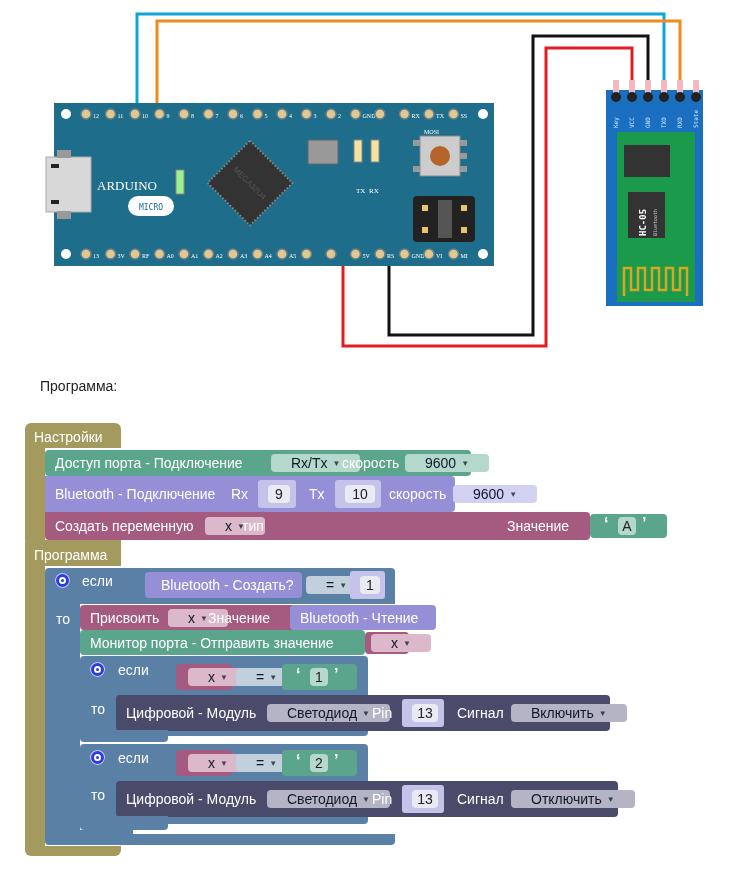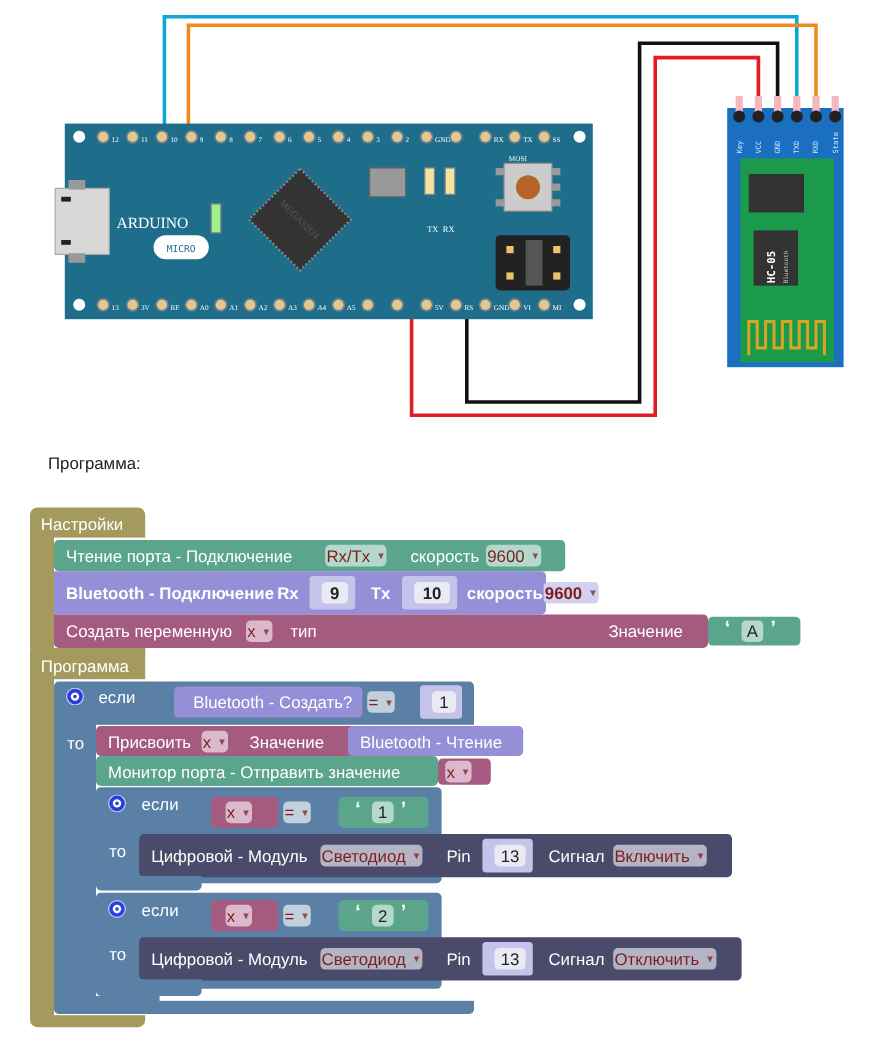--- a/index.html
+++ b/index.html
@@ -1,21 +1,21 @@
 <!DOCTYPE html>
 <html><head>
 <meta charset="utf-8">
 <style>
   html, body { margin:0; padding:0; background:#ffffff; }
   body { width:747px; height:871px; position:relative; overflow:hidden; font-family:"Liberation Sans", sans-serif; }
   #wiring { position:absolute; left:0; top:0; width:747px; height:360px; }
   .section-label { position:absolute; left:20px; top:378px; font-size:14px; color:#222;margin-left:20px; }
   .blk { position:absolute; box-sizing:border-box; color:#fff; font-size:14px; line-height:1; white-space:nowrap; border-radius:4px; }
   .blk .t { position:absolute; }
-  .field { position:absolute; box-sizing:border-box; height:18px; border-radius:4px; font-size:14px; line-height:18px; padding:0 1px; color:#7f1d1d; }
+  .field { position:absolute; box-sizing:border-box; height:18px; border-radius:4px; font-size:14px; line-height:18px; padding:0 20px; color:#0f172a; }
   .field .arr { font-size:8px; margin-left:5px; vertical-align:2px; opacity:.75; }
   .num { position:absolute; box-sizing:border-box; height:18px; border-radius:4px; background:#e9eaf3; color:#222; font-size:14px; line-height:18px; text-align:center; }
   .socket { position:absolute; box-sizing:border-box; border-radius:3px; }
   .gear { position:absolute; width:15px; height:15px; border-radius:50%; background:#2b3fd6; box-shadow:0 0 0 1px #c8d0ff inset; }
   .gear::after { content:""; position:absolute; left:4px; top:4px; width:7px; height:7px; border-radius:50%; border:2px solid #fff; box-sizing:border-box; }
   .quote { position:absolute; font-size:16px; font-weight:bold; color:#fff; }
 </style>
 </head>
 <body>
 
@@ -173,27 +173,27 @@
 <div class="section-label">Программа:</div>
 
 <div id="program">
 
   <div class="blk" style="left:25px;top:423px;width:96px;height:123px;background:#a59a5d;border-radius:6px 6px 0 6px;">
     <span class="t" style="left:9px;top:7px;">Настройки</span>
   </div>
   <div style="position:absolute;left:45px;top:448px;width:76px;height:92px;background:#fff;"></div>
 
   <div class="blk" style="left:45px;top:450px;width:426px;height:26px;background:#5ba58c;">
-    <span class="t" style="left:10px;top:6px;">Чтение порта - Подключение</span>
+    <span class="t" style="left:10px;top:6px;">Доступ порта - Подключение</span>
     <span class="field" style="left:226px;top:4px;background:#b4d9cc;"><span>Rx/Tx</span><span class="arr">▼</span></span>
     <span class="t" style="left:297px;top:6px;">скорость</span>
     <span class="field" style="left:360px;top:4px;background:#b4d9cc;"><span>9600</span><span class="arr">▼</span></span>
   </div>
 
-  <div class="blk" style="left:45px;top:476px;width:410px;height:36px;background:#948fd6;border-radius:0 4px 4px 0;font-weight:bold;">
+  <div class="blk" style="left:45px;top:476px;width:410px;height:36px;background:#948fd6;border-radius:0 4px 4px 0;">
     <span class="t" style="left:10px;top:11px;">Bluetooth - Подключение</span>
     <span class="t" style="left:186px;top:11px;">Rx</span>
     <span class="socket" style="left:213px;top:4px;width:38px;height:28px;background:#c6c3ea;"></span>
     <span class="num" style="left:223px;top:9px;width:22px;">9</span>
     <span class="t" style="left:264px;top:11px;">Tx</span>
     <span class="socket" style="left:290px;top:4px;width:46px;height:28px;background:#c6c3ea;"></span>
     <span class="num" style="left:300px;top:9px;width:30px;">10</span>
     <span class="t" style="left:344px;top:11px;">скорость</span>
     <span class="field" style="left:408px;top:9px;background:#d3d1f1;"><span>9600</span><span class="arr">▼</span></span>
   </div>

